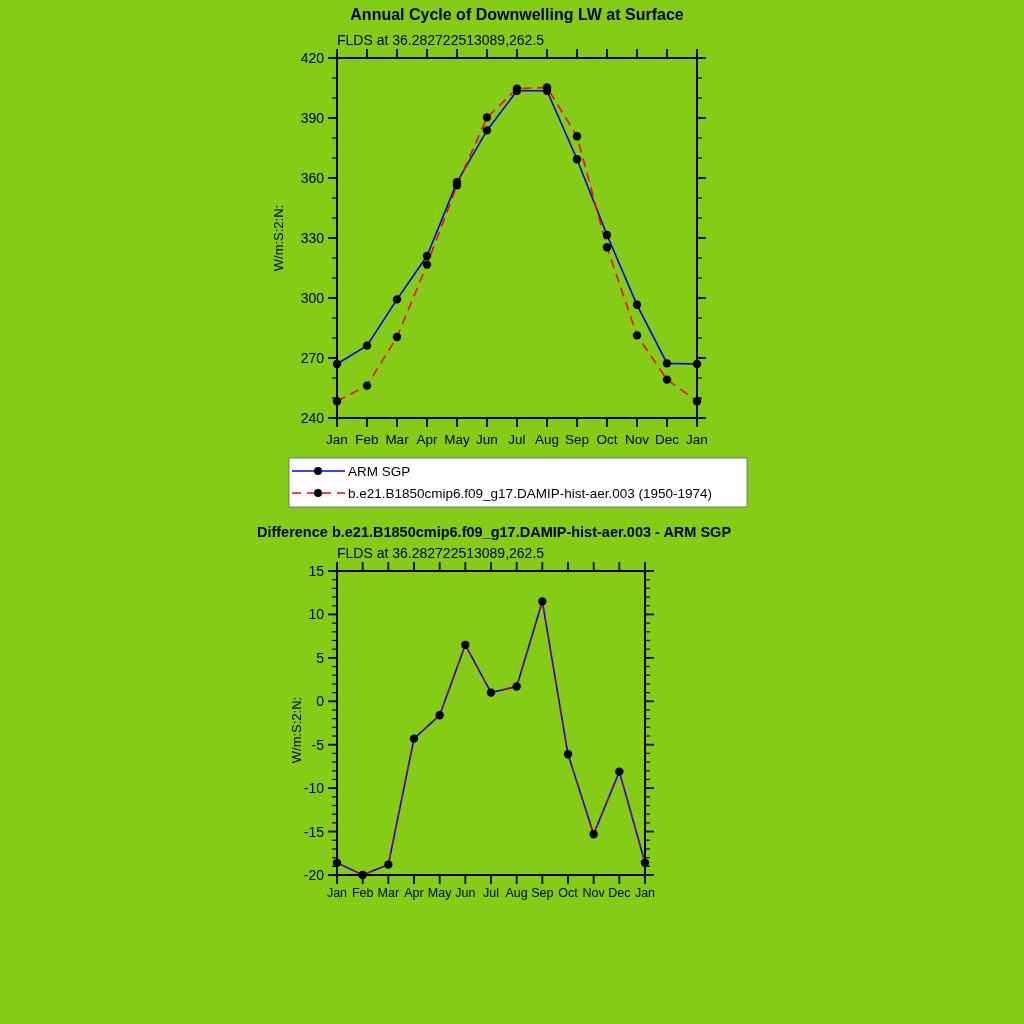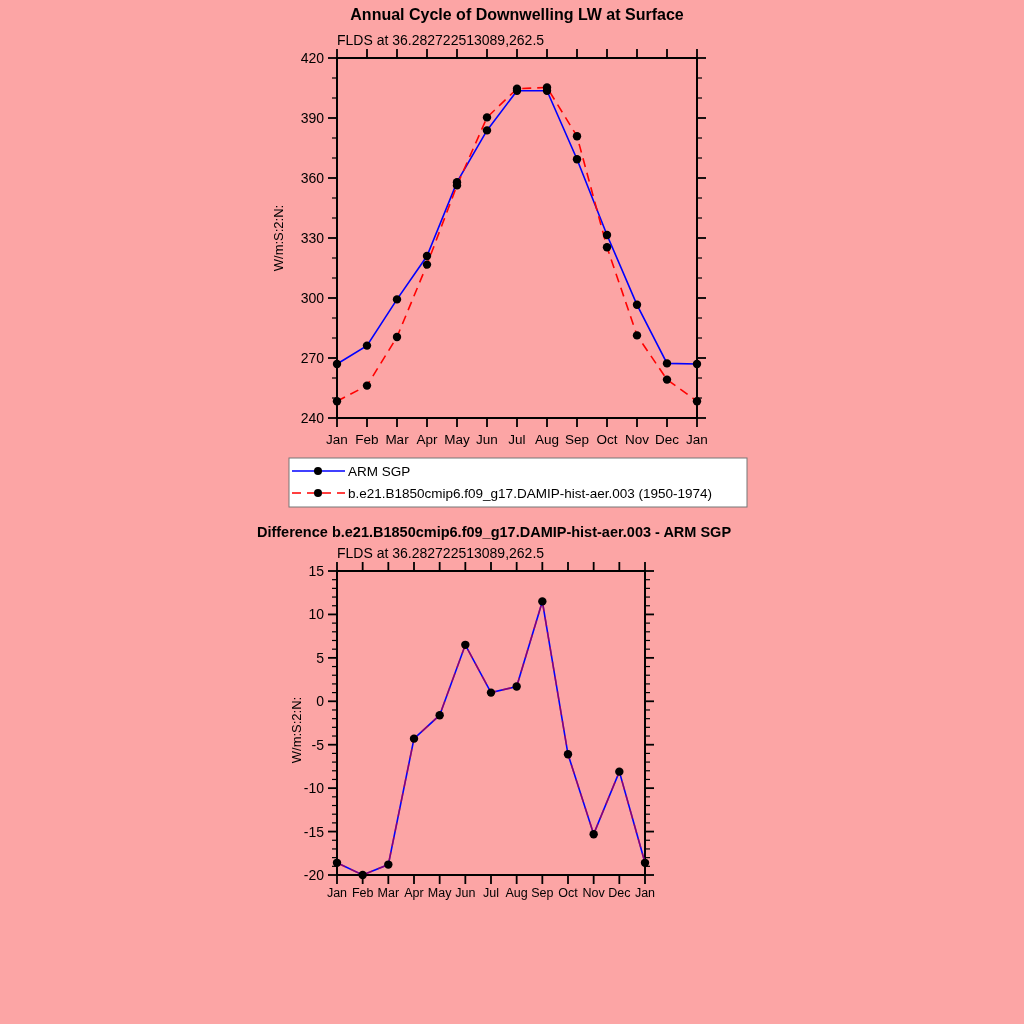--- a/index.html
+++ b/index.html
@@ -1,17 +1,17 @@
 <!DOCTYPE html>
 <html><head>
 <meta charset="utf-8">
 <style>
   html,body{margin:0;padding:0;background:#fff;}
   body{width:1024px;height:1024px;font-family:"Liberation Sans",sans-serif;}
-  .figure{position:relative;width:1024px;height:1024px;background:#fca5a5;overflow:hidden;}
+  .figure{position:relative;width:1024px;height:1024px;background:#84cc16;overflow:hidden;}
   svg{display:block;}
   svg text{fill:#000;}
   .t-main{font-weight:bold;font-size:16px;}
   .t-sub{font-size:14px;}
   .t-main2{font-weight:bold;font-size:14.5px;}
   .t-ylab{font-size:13px;}
   .t-leg{font-size:13.5px;}
 </style>
 </head>
 <body>

